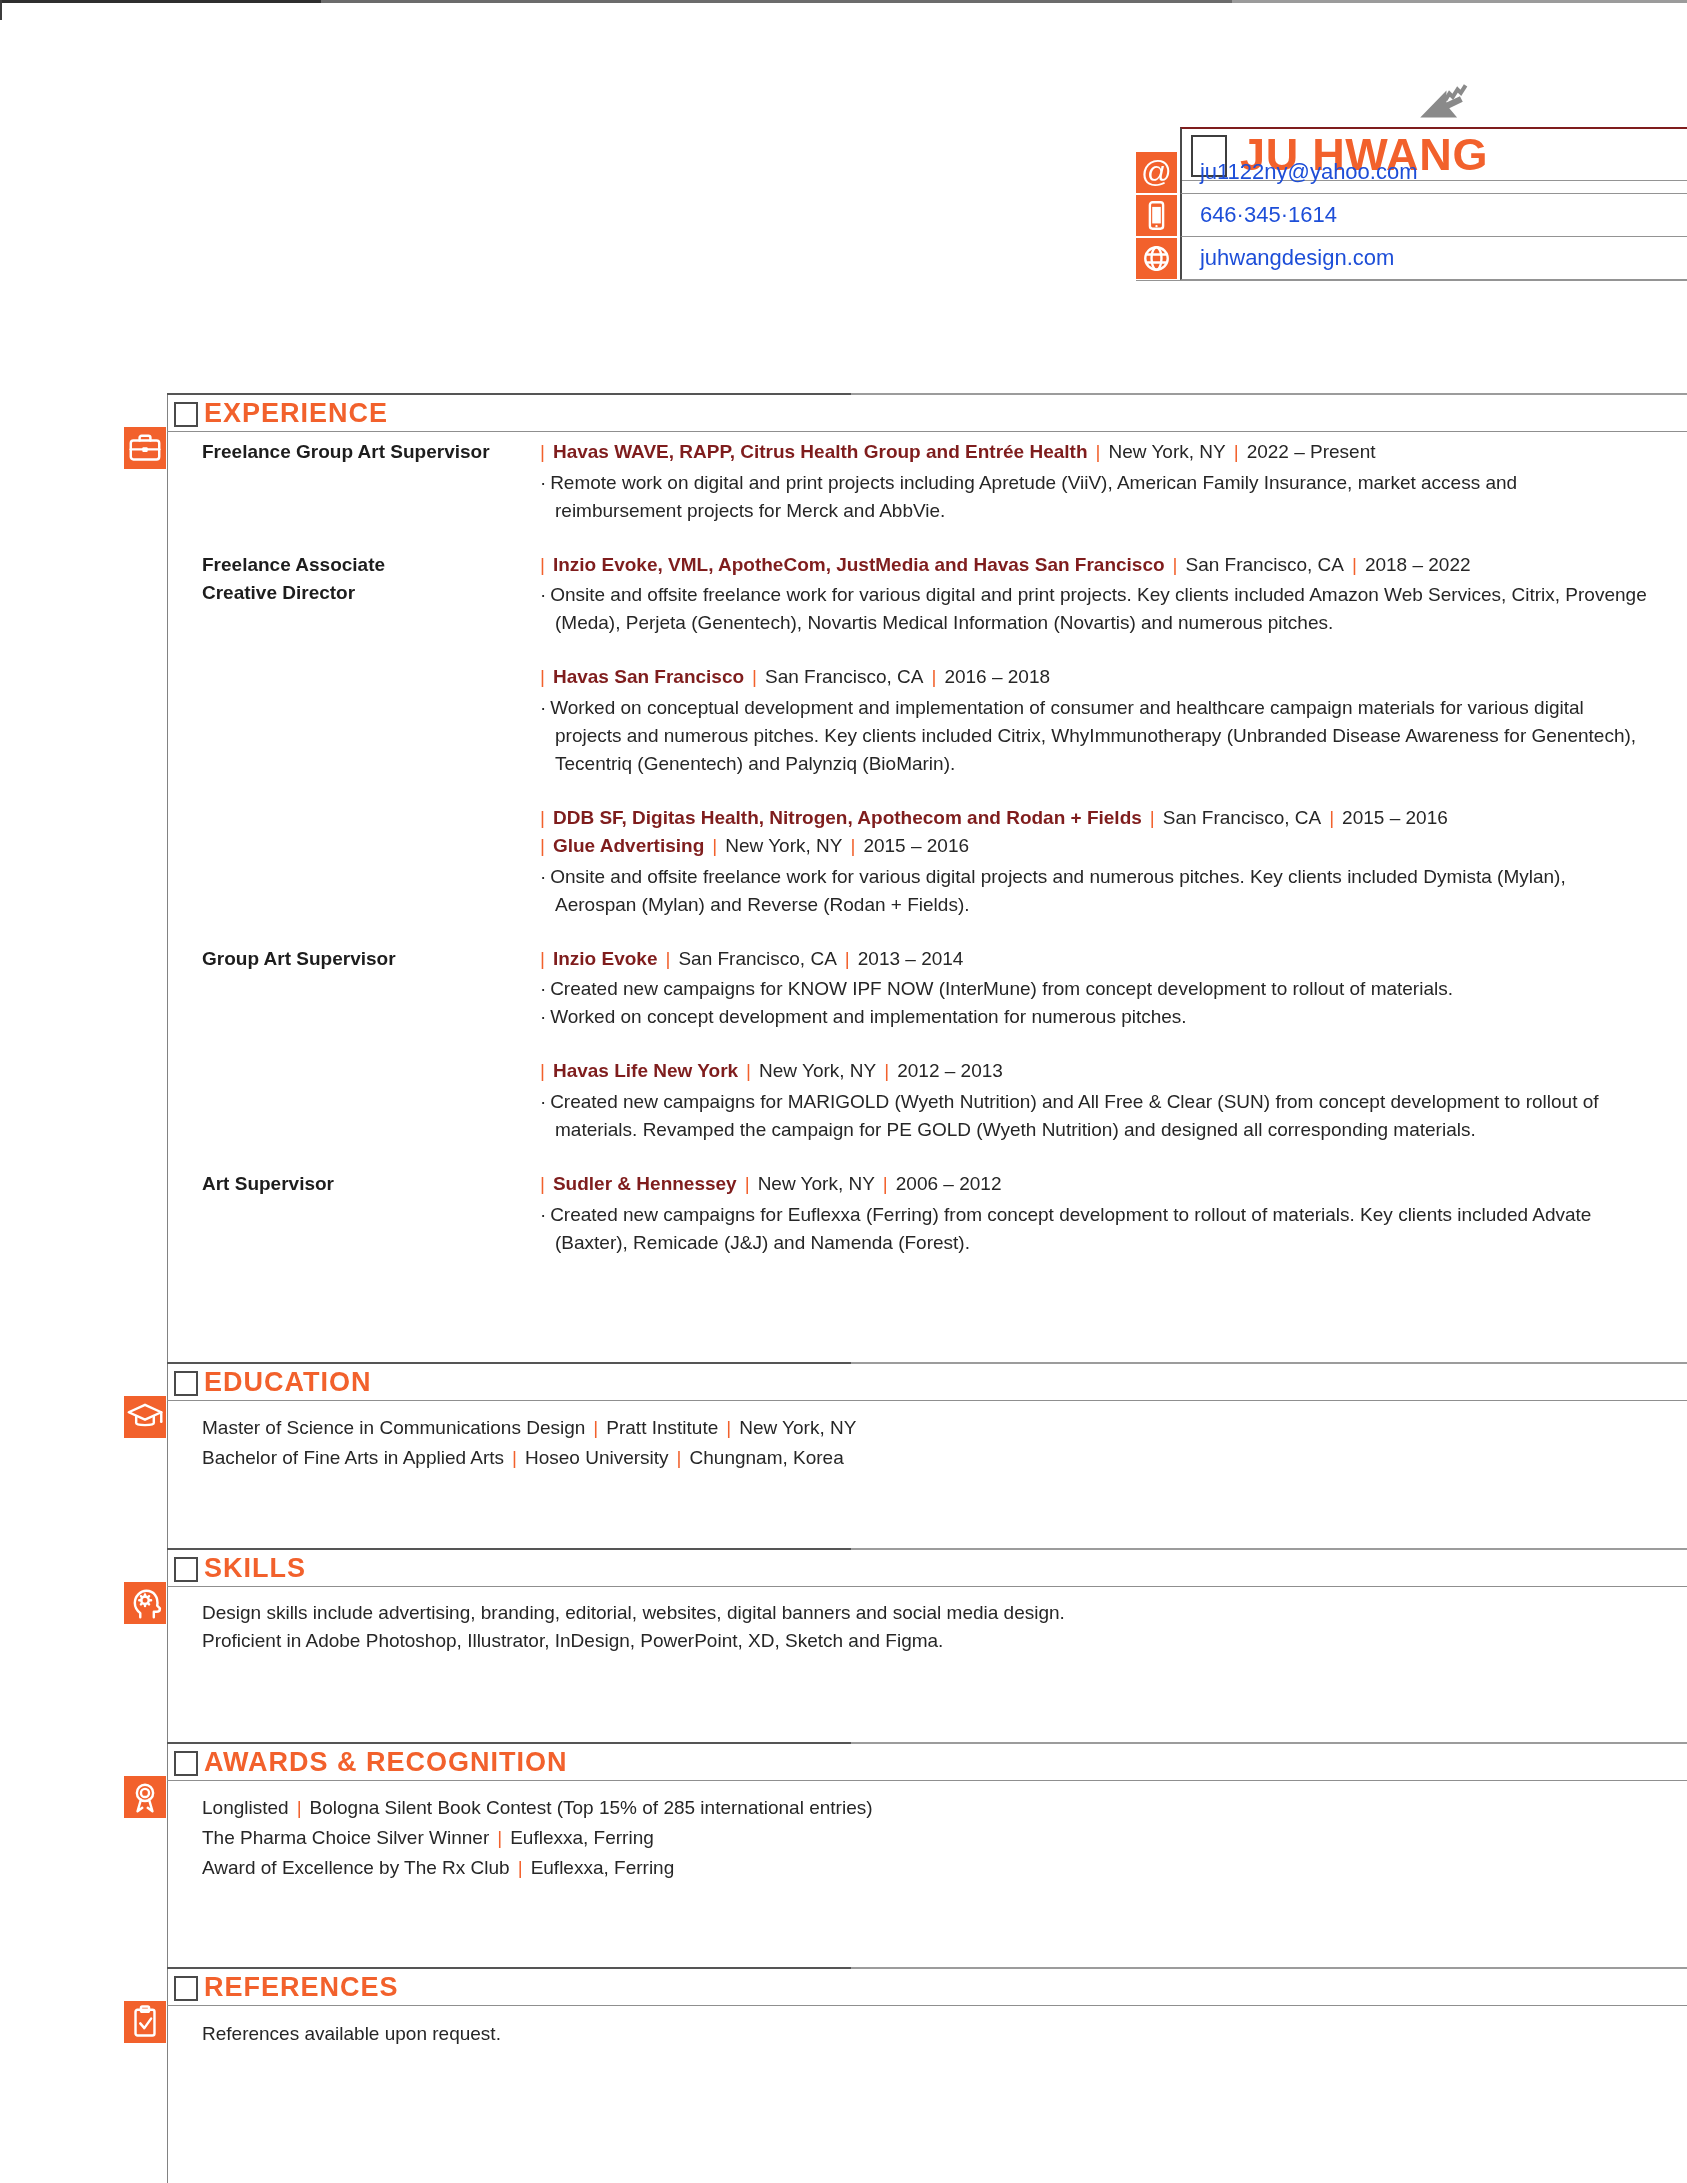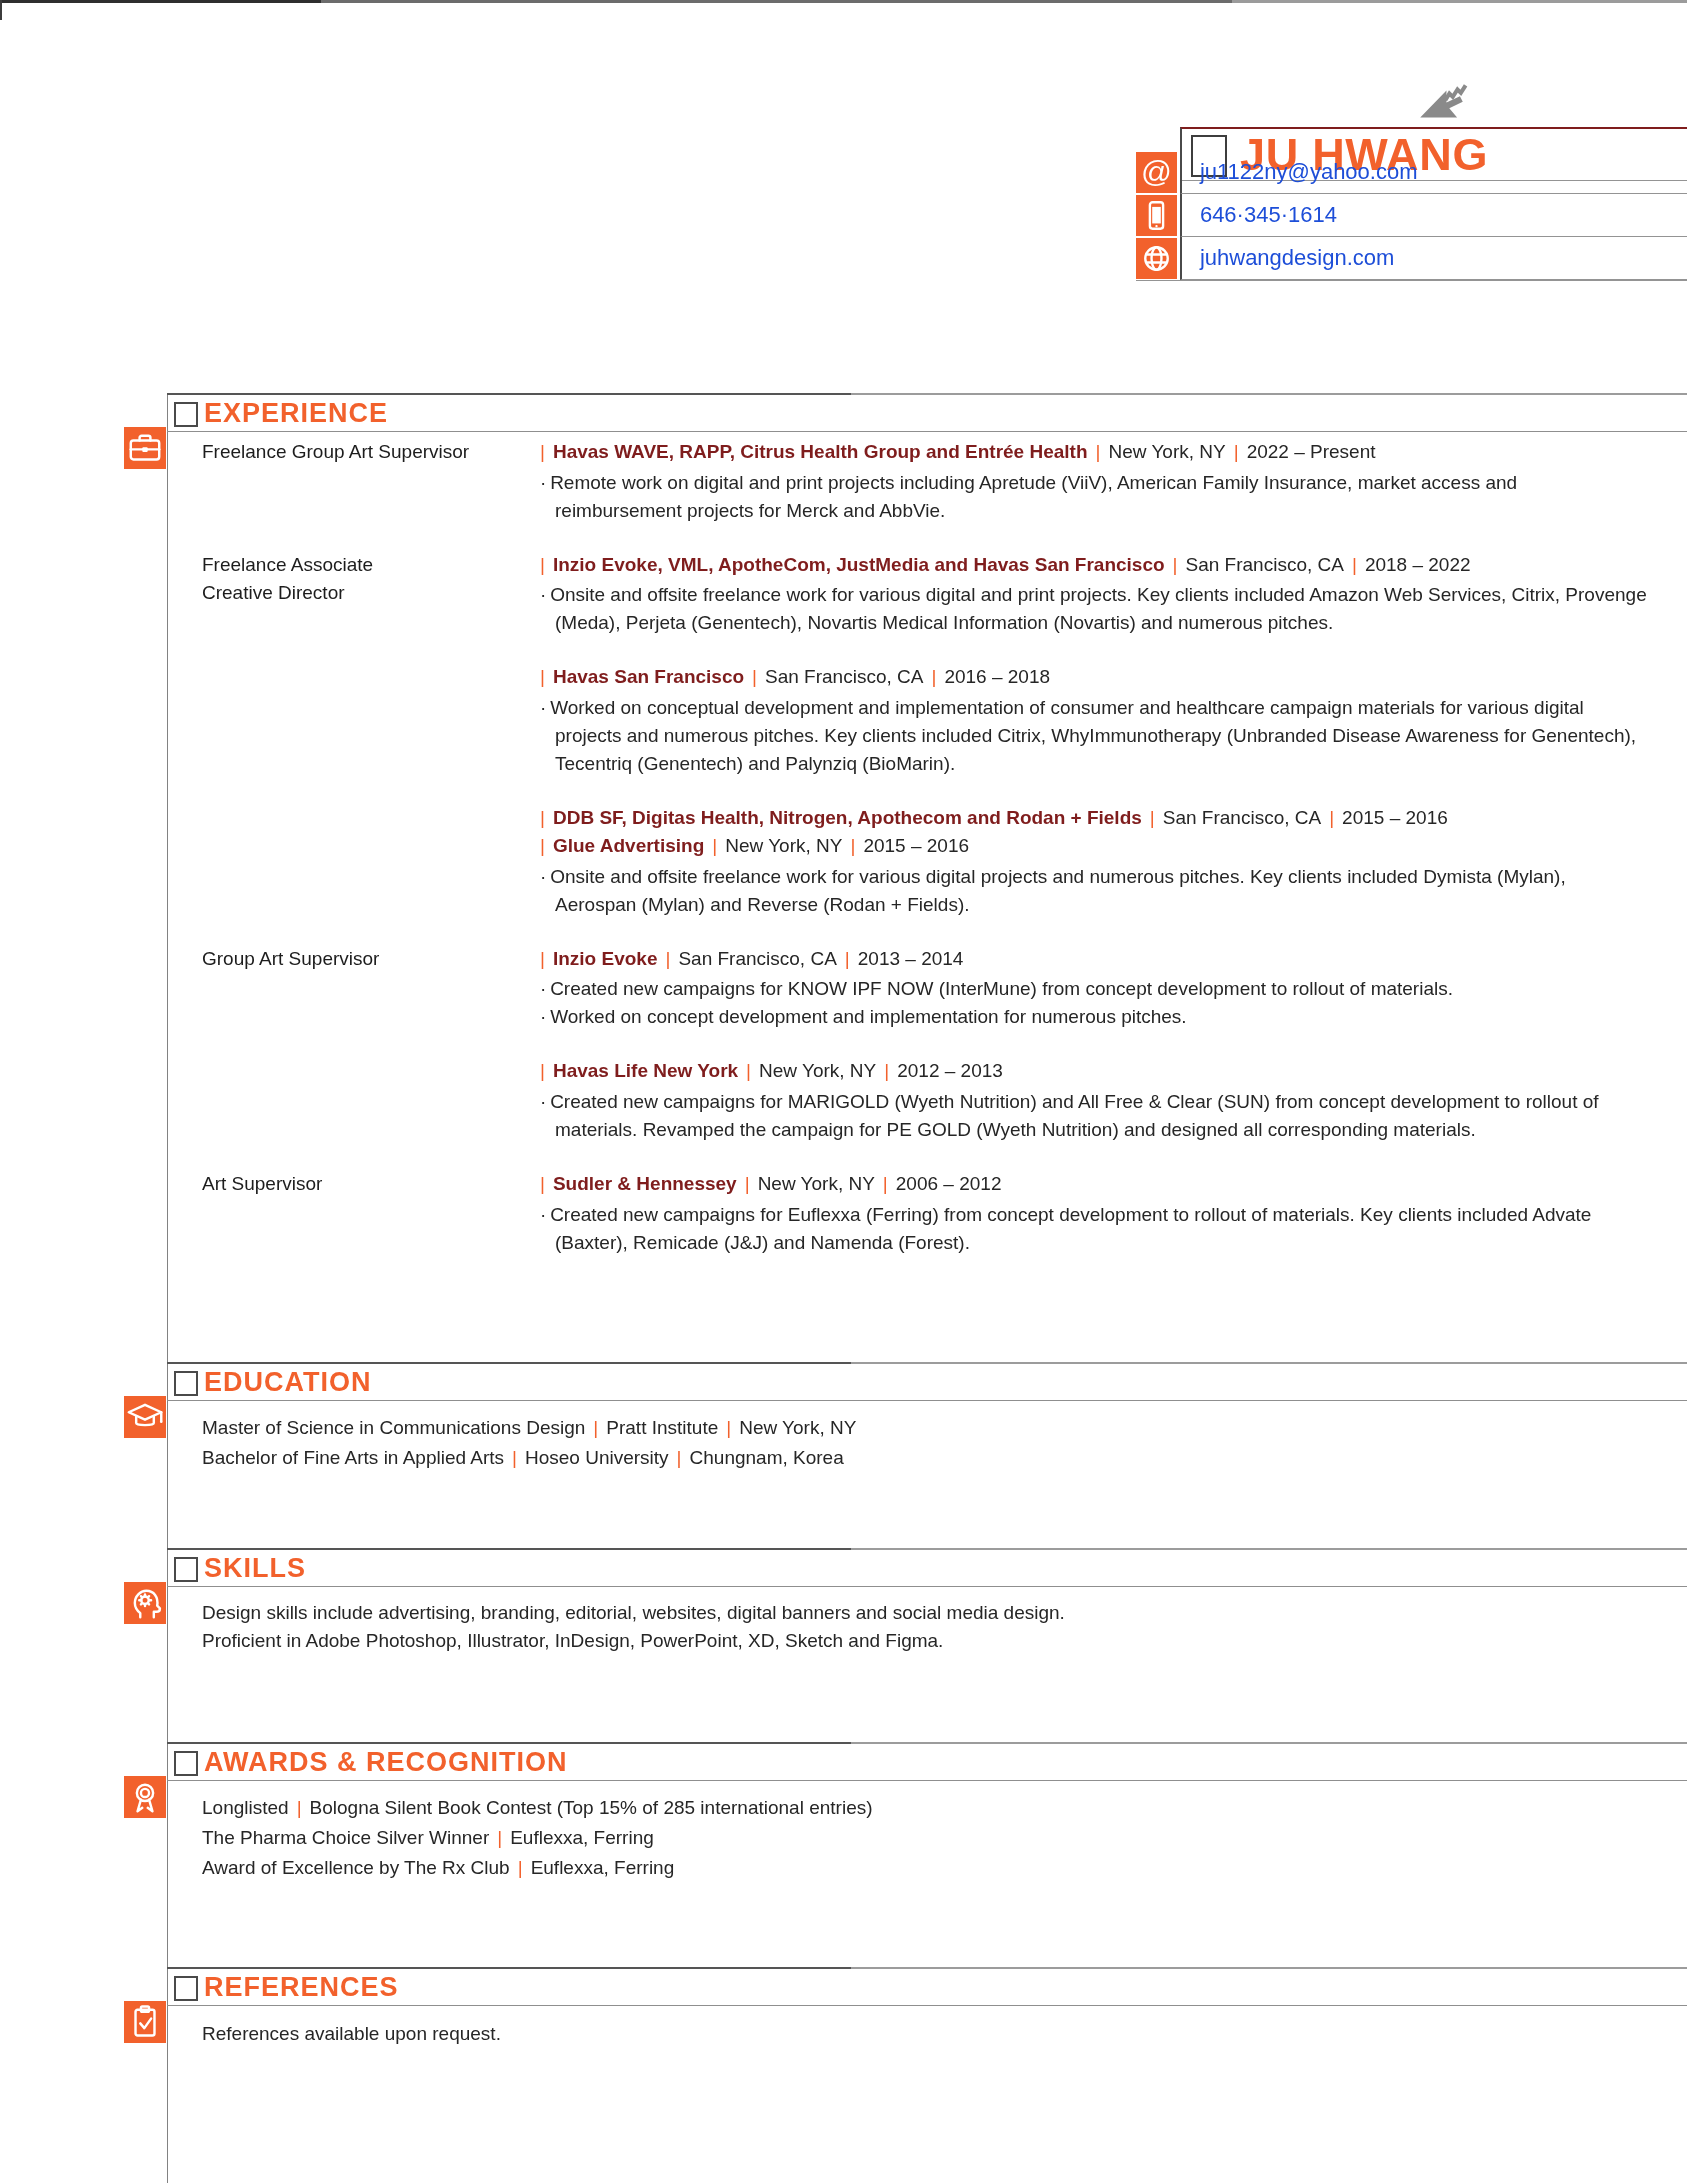--- a/index.html
+++ b/index.html
@@ -34,21 +34,21 @@
   .sec-topline{position:absolute;top:0;left:167px;right:0;height:2px;
     background:linear-gradient(to right,#555 0 45%,#9c9c9c 45% 100%);}
   .sec-underline{position:absolute;top:38px;left:167px;right:0;height:1.3px;background:#8f8f8f;}
   .sec-cbx{position:absolute;left:174px;top:8.8px;width:20px;height:21.6px;border:2px solid #4a4a4a;background:#fff;}
   .sec-title{position:absolute;left:204px;top:5.4px;font-size:27px;font-weight:600;letter-spacing:1px;line-height:30px;color:var(--accent);white-space:nowrap;}
   .sec-icon{position:absolute;left:124px;top:34px;width:42px;height:42px;z-index:3;}
   .sec-body{position:absolute;left:202px;right:40px;font-size:19px;line-height:28px;color:#262626;}
 
   
   .xp-entry{display:flex;margin-bottom:26px;}
-  .xp-roles{flex:0 0 338px;font-weight:400;color:#1d1d1d;}
+  .xp-roles{flex:0 0 338px;font-weight:700;color:#1d1d1d;}
   .xp-right{flex:1;min-width:0;}
   .xp-group{margin-bottom:26px;}
   .xp-group:last-child{margin-bottom:0;}
   .co-line{white-space:nowrap;}
   .co-name{font-weight:700;color:#7f1d1d;}
   .sep{color:var(--accent);font-weight:500;margin:0 8px;}
   .sep.first{margin-left:0;}
   .bullets{margin-top:2.7px;}
   .bullet{padding-left:15px;text-indent:-15px;}
   .bullet::before{content:"\00B7\2009";color:#262626;}

